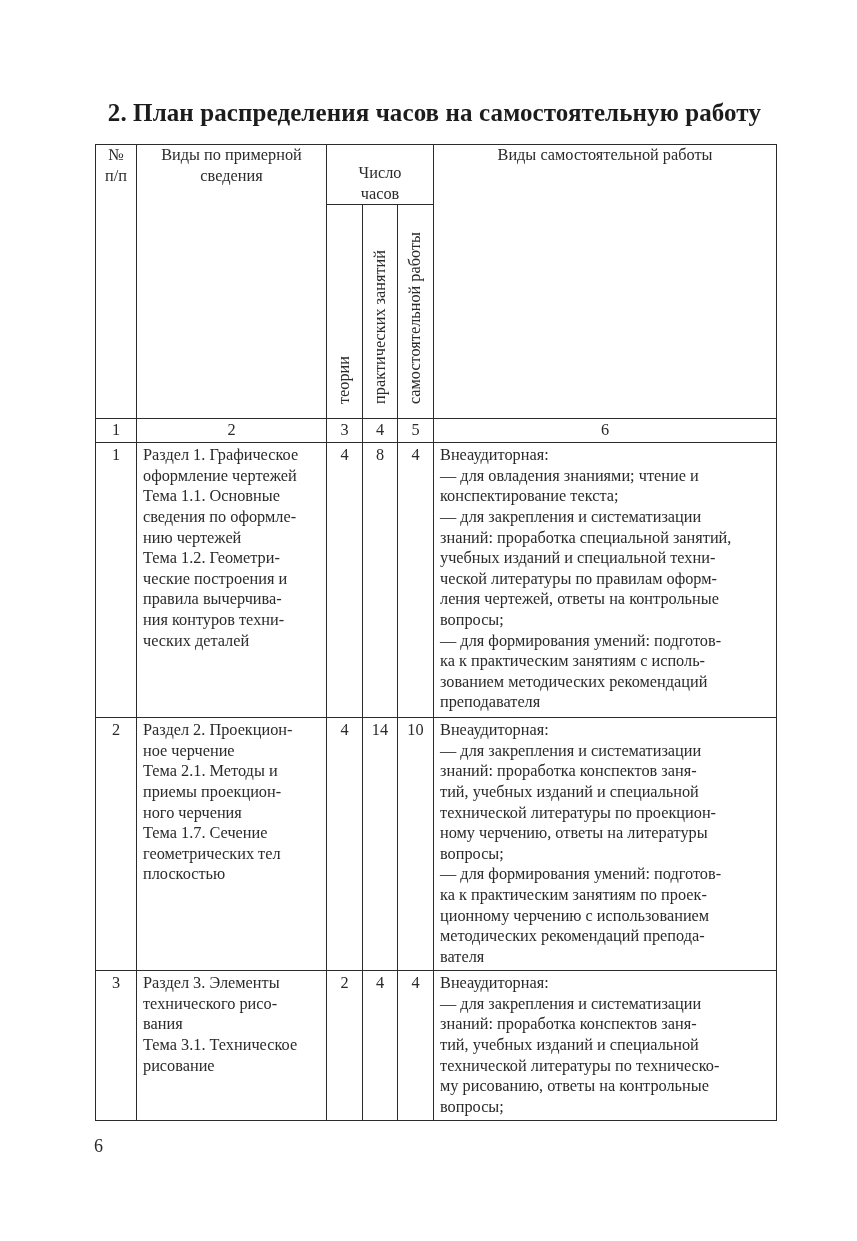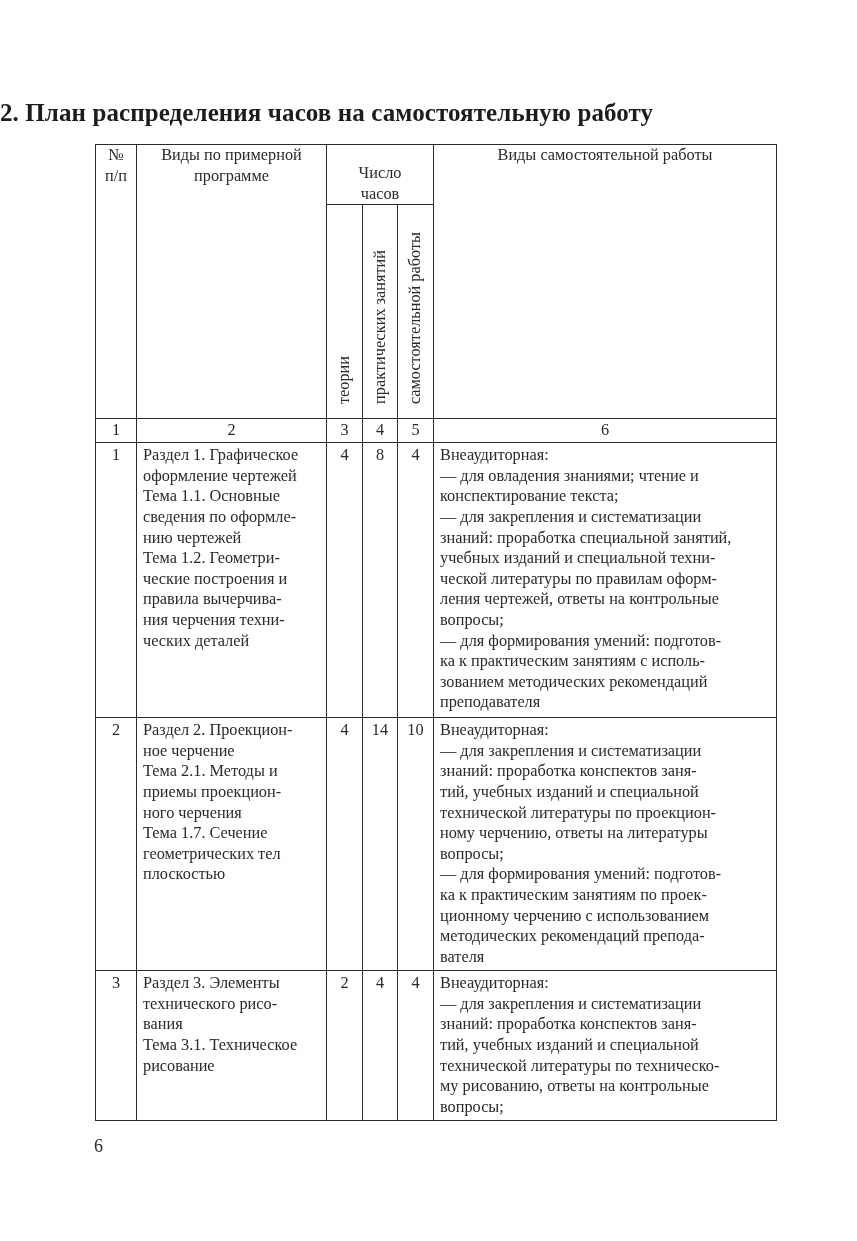--- a/index.html
+++ b/index.html
@@ -1,18 +1,18 @@
 <!DOCTYPE html>
 <html><head>
 <meta charset="utf-8">
 <style>
   html, body { margin:0; padding:0; background:#ffffff; }
   body { width:857px; height:1241px; position:relative; overflow:hidden;
          font-family:"Liberation Serif", "DejaVu Serif", serif; color:#2a2a2a; }
-  .title { position:absolute; left:0; width:761px; top:99px; text-align:left;
+  .title { position:absolute; left:0; width:761px; top:99px; text-align:right;
            font-weight:bold; font-size:25px; color:#1c1c1c; letter-spacing:0.1px; }
   table.plan { position:absolute; left:95px; top:144px; border-collapse:collapse;
                table-layout:fixed; width:681px; }
   table.plan td { border:1.5px solid #2b2b2b; padding:0; vertical-align:top;
                   font-size:16.3px; line-height:20.6px; }
   .hdr td { text-align:center; vertical-align:middle; }
   .vert { writing-mode:vertical-rl; transform:rotate(180deg); white-space:nowrap;
           margin:0 auto; display:block; text-align:right; }
   .vcell { vertical-align:bottom !important; padding-bottom:14px !important; }
   .num { text-align:center; vertical-align:middle !important; }
@@ -38,21 +38,21 @@
     <col style="width:343px">
   </colgroup>
   <tbody>
       <tr class="hdr" style="height:45px">
     <td rowspan="2">
       <span class="line">№</span>
       <span class="line">п/п</span>
     </td>
     <td rowspan="2">
       <span class="line">Виды по примерной</span>
-      <span class="line">программе</span>
+      <span class="line">сведения</span>
     </td>
     <td colspan="3" style="vertical-align:top;padding-top:18px;">
       <span class="line">Число</span>
       <span class="line">часов</span>
     </td>
     <td rowspan="2">Виды самостоятельной работы</td>
   </tr>
   <tr class="hdr" style="height:214px">
     <td class="vcell">
       <span class="vert">теории</span>
@@ -77,21 +77,21 @@
     <td class="c-no">1</td>
     <td class="c-topic">
       <span class="line">Раздел 1. Графическое</span>
       <span class="line">оформление чертежей</span>
       <span class="line">Тема 1.1. Основные</span>
       <span class="line">сведения по оформле-</span>
       <span class="line">нию чертежей</span>
       <span class="line">Тема 1.2. Геометри-</span>
       <span class="line">ческие построения и</span>
       <span class="line">правила вычерчива-</span>
-      <span class="line">ния черчения техни-</span>
+      <span class="line">ния контуров техни-</span>
       <span class="line">ческих деталей</span>
     </td>
     <td class="c-h">4</td>
     <td class="c-h">8</td>
     <td class="c-h">4</td>
     <td class="c-work">
       <span class="line">Внеаудиторная:</span>
       <span class="line">— для овладения знаниями; чтение и</span>
       <span class="line">конспектирование текста;</span>
       <span class="line">— для закрепления и систематизации</span>

